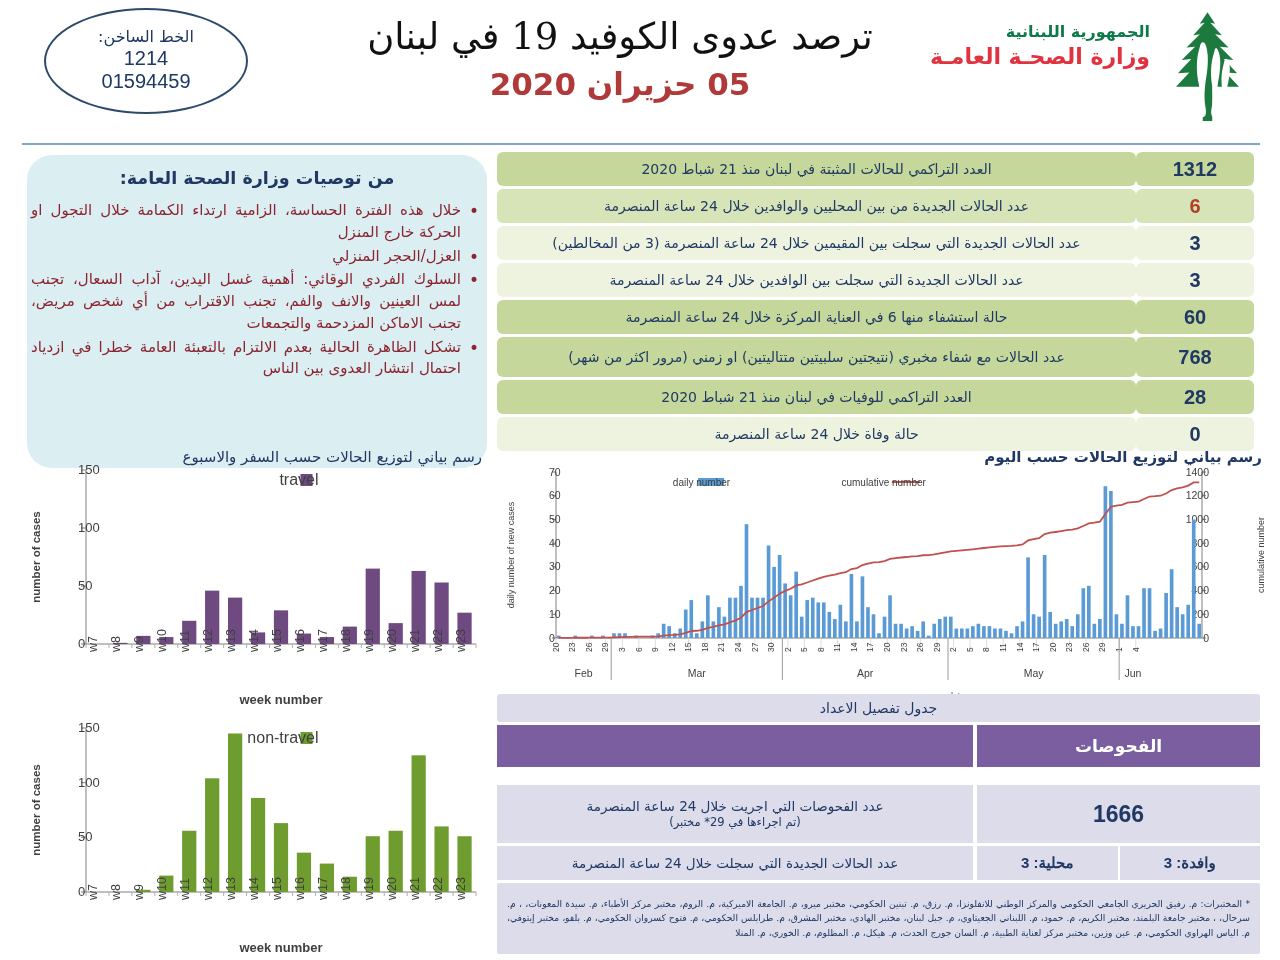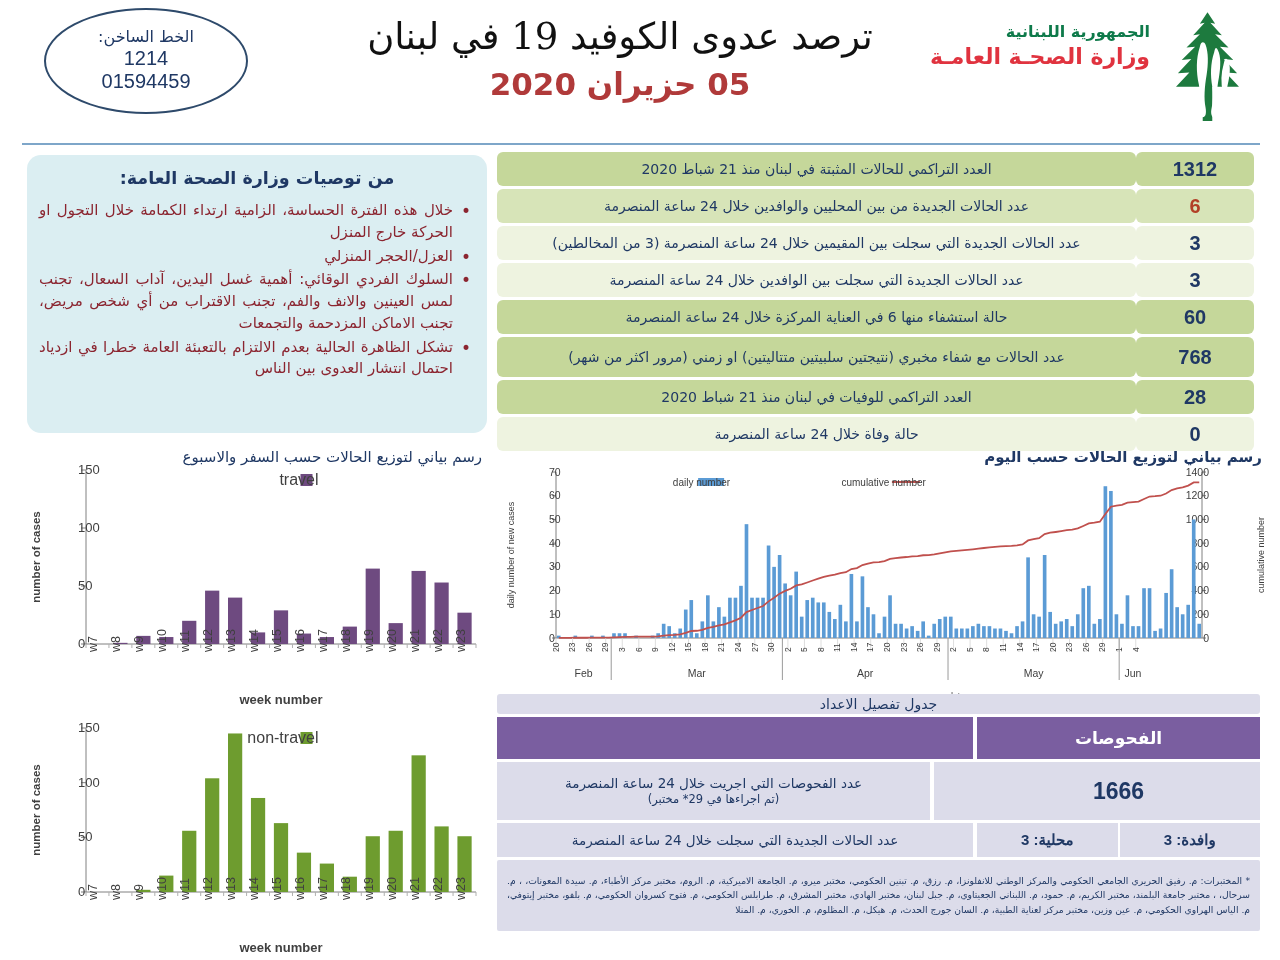--- a/index.html
+++ b/index.html
@@ -33,22 +33,22 @@
     font-family:"DejaVu Sans","Liberation Sans",sans-serif;
   }
   .ministry{position:absolute;right:130px;top:22px;text-align:right;line-height:1.3;}
   .ministry .l1{font-size:16px;font-weight:bold;color:#0e7a4a;letter-spacing:1px;}
   .ministry .l2{font-size:22px;font-weight:bold;color:#e0333f;letter-spacing:1px;margin-left:33px;}
   .cedar{position:absolute;right:20px;top:8px;width:105px;height:125px;}
   .hrule{position:absolute;left:22px;top:143px;width:1238px;height:2px;background:#7ea6c9;}
 
   
   .reco{
-    position:absolute;left:27px;top:155px;width:460px;height:278px;
-    background:#dbeef2;border-radius:14px;padding:10px 8px;box-sizing:border-box;
+    position:absolute;left:27px;top:155px;width:460px;height:313px;
+    background:#dbeef2;border-radius:25px;padding:10px 0;box-sizing:border-box;
   }
   .reco-title{
     text-align:center;font-size:17.5px;font-weight:bold;color:#1f3864;
     margin:3px 0 12px 0;
   }
   .reco ul{margin:0;padding:0 26px 0 4px;list-style:none;}
   .reco li{
     position:relative;font-size:15px;color:#8b2530;line-height:1.45;
     margin-bottom:2px;text-align:justify;
   }
@@ -86,44 +86,43 @@
   
   .chart-daily{position:absolute;left:500px;top:448px;width:772px;height:252px;}
   .daily-ar-title{
     position:absolute;right:10px;top:0px;font-size:15px;color:#1f3864;font-weight:bold;
     white-space:nowrap;
   }
 
   
   .ptable{position:absolute;left:497px;top:694px;width:763px;}
   .pcap{
-    background:#dcdcea;border-radius:3px;height:20px;
+    background:#dcdcea;border-radius:3px;height:28px;
     display:flex;align-items:center;justify-content:center;
     font-size:14px;color:#1f3864;margin-bottom:3px;
   }
-  .phead{display:flex;height:42px;margin-bottom:3px;}
+  .phead{display:flex;height:42px;margin-bottom:18px;}
   .phead .pcell{
     background:#7a5ea0;color:#ffffff;font-size:17px;font-weight:bold;
     display:flex;align-items:center;justify-content:center;
   }
   .phead .pcell.left{width:283px;margin-left:4px;}
   .phead .pcell.right{flex:1;}
   .prow{display:flex;margin-bottom:3px;}
   .prow .pdesc{
     flex:1;background:#dcdcea;display:flex;flex-direction:column;
     align-items:center;justify-content:center;font-size:13.5px;color:#1f3864;
     padding:6px 19px;box-sizing:border-box;line-height:1.35;text-align:center;
   }
   .prow .pdesc .sml{font-size:11.5px;}
   .prow .pnum{
     width:283px;margin-left:4px;background:#dcdcea;
     display:flex;align-items:center;justify-content:center;
     font-size:23px;font-weight:bold;color:#1f3864;
     font-family:"Liberation Sans",sans-serif;
-    padding-left:43px;
   }
   .prow.split .pnum{padding:0;}
   .split-inner{display:flex;width:100%;height:100%;}
   .split-inner > div{
     flex:1;display:flex;align-items:center;justify-content:center;
     font-size:15px;font-weight:bold;color:#1f3864;background:#dcdcea;
   }
   .split-inner > div:first-child{border-left:2px solid #ffffff;}
   .prow.r1{height:58px;}
   .prow.r2{height:34px;}

